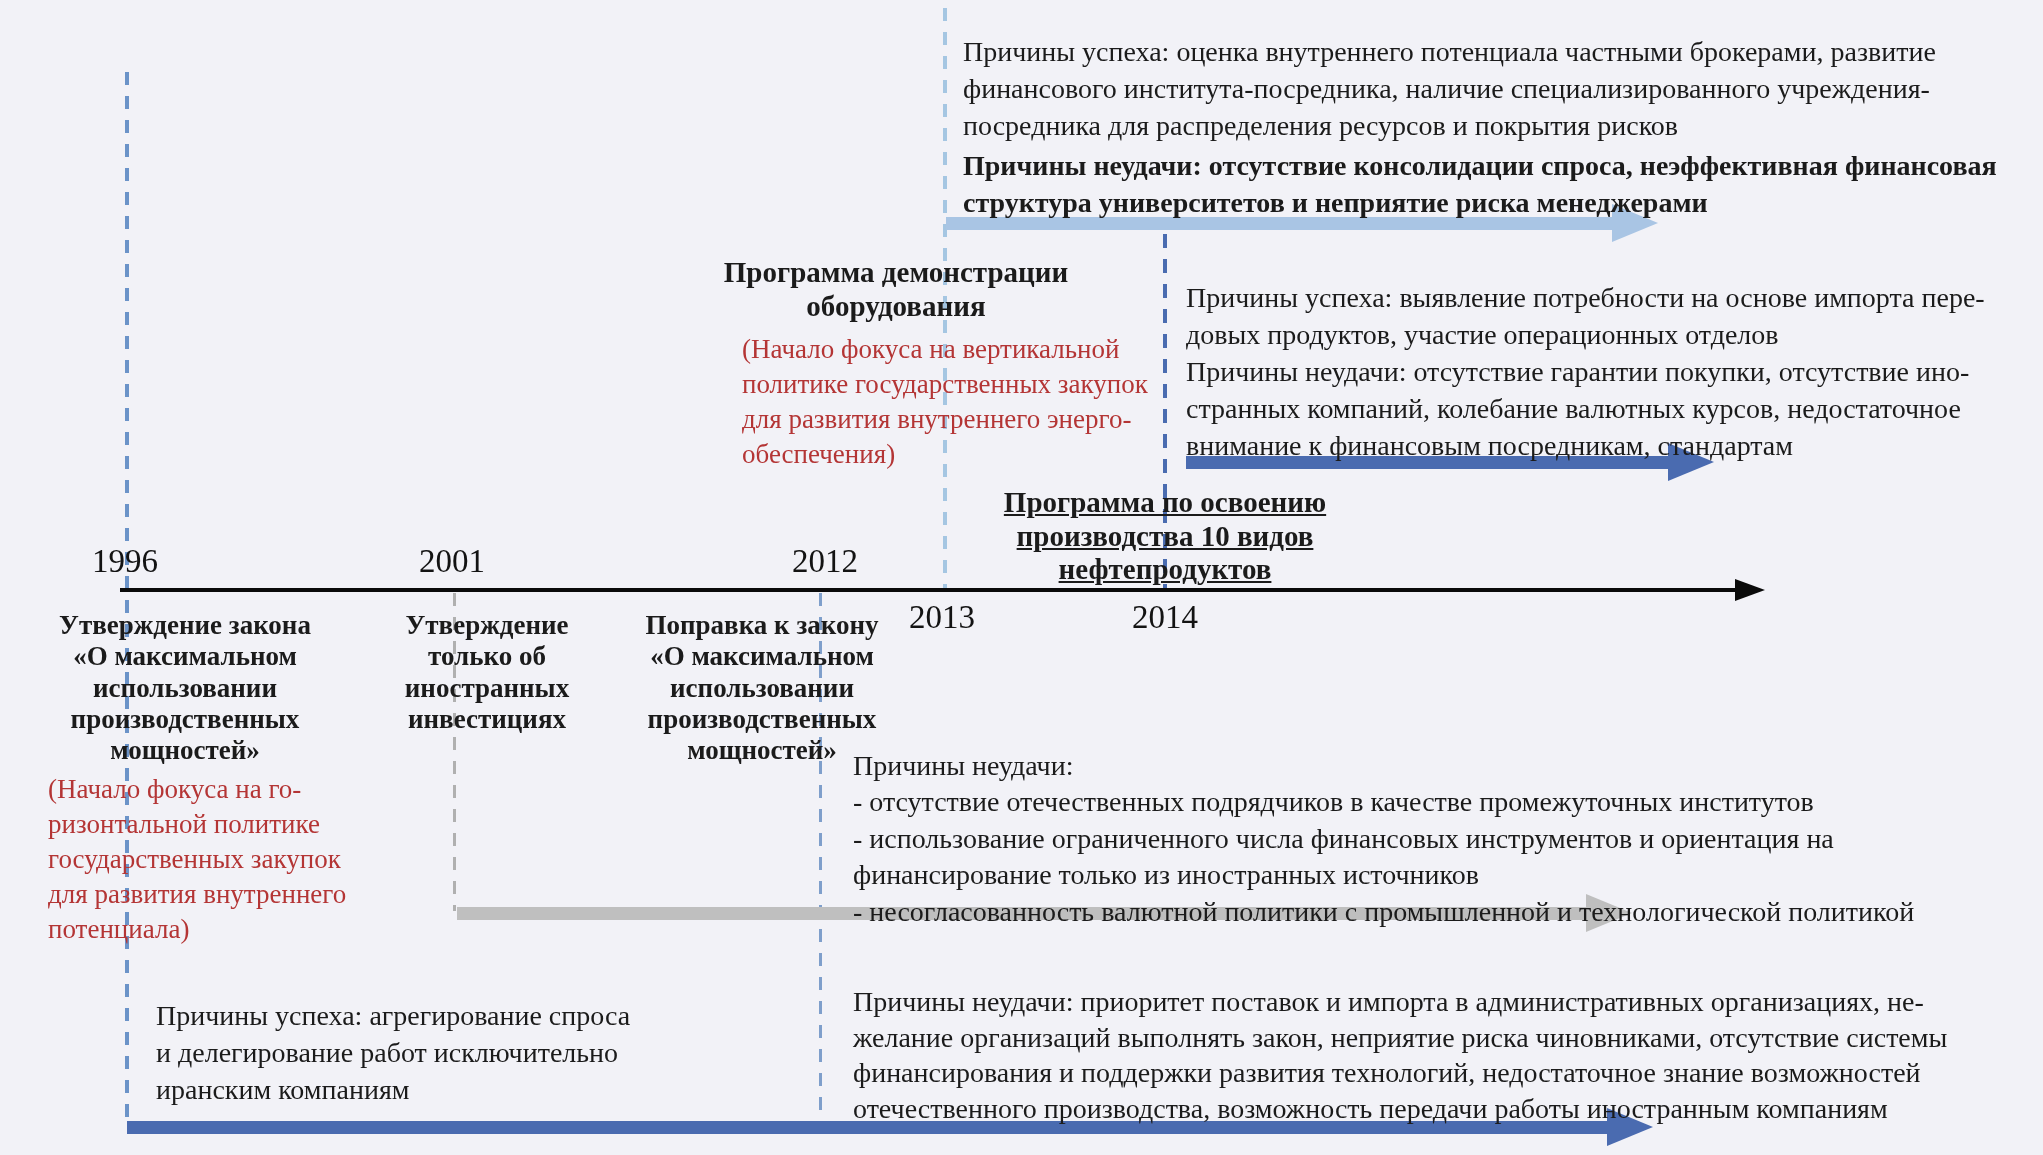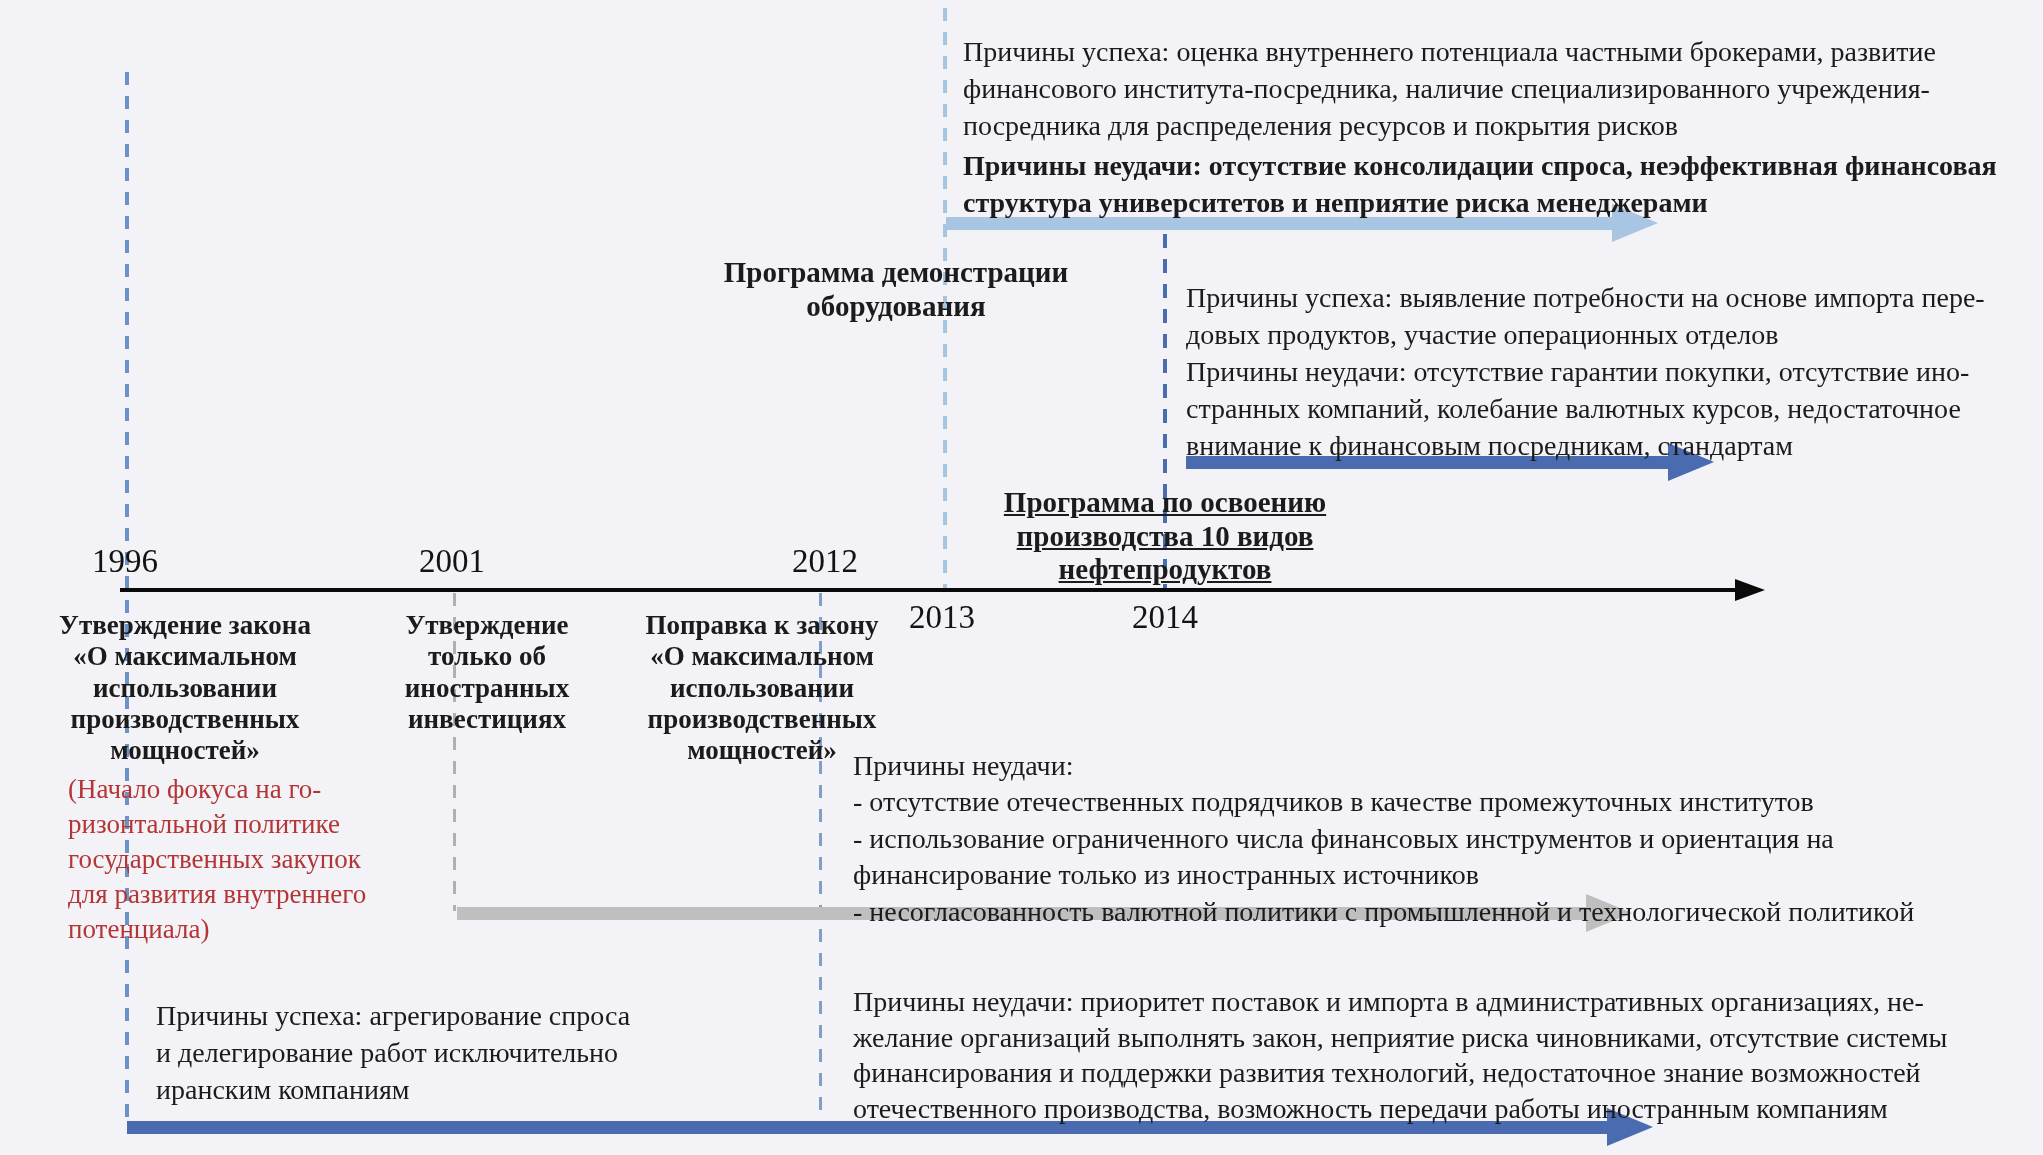--- a/index.html
+++ b/index.html
@@ -47,21 +47,21 @@
   .b-trf { left:963px;  top:148px; width:1060px;font-weight:bold; }
   .b-pdt { left:685px;  top:256px; width:422px; font-size:29px; line-height:1.16; }
   .b-pdn { left:742px;  top:332px; width:460px; font-size:27px; line-height:1.3; }
   .b-mrs { left:1186px; top:280px; width:850px; }
   .b-mrf { left:1186px; top:354px; width:850px; }
   .b-pot { left:955px;  top:486px; width:420px; font-size:29px; line-height:1.16;text-decoration:underline; }
   .law   { width:320px; top:610px; font-size:27px; line-height:1.16; }
   .b-l96 { left:25px; }
   .b-l01 { left:327px; }
   .b-l12 { left:602px; }
-  .b-l96n{ left:48px;  top:772px; width:420px; font-size:27px; line-height:1.3;margin-left:20px; }
+  .b-l96n{ left:48px;  top:772px; width:420px; font-size:27px; line-height:1.3; }
   .b-mfl { left:853px; top:748px; width:1180px; line-height:1.3; }
   .b-bls { left:156px; top:998px; width:560px; }
   .b-brf { left:853px; top:984px; width:1180px; line-height:1.27; }
 </style>
 </head>
 <body>
 
 <div id="canvas">
 
   <div class="vdash d1996"></div>
@@ -98,20 +98,24 @@
   <div class="year y2014">2014</div>
 
   <div class="txt b-trs">Причины успеха: оценка внутреннего потенциала частными брокерами, развитие
 финансового института-посредника, наличие специализированного учреждения-
 посредника для распределения ресурсов и покрытия рисков</div>
   <div class="txt b-trf">Причины неудачи: отсутствие консолидации спроса, неэффективная финансовая
 структура университетов и неприятие риска менеджерами</div>
 
   <div class="txt bold b-pdt">Программа демонстрации
 оборудования</div>
+  <div class="txt red b-pdn">(Начало фокуса на вертикальной
+политике государственных закупок
+для развития внутреннего энерго-
+обеспечения)</div>
 
   <div class="txt b-mrs">Причины успеха: выявление потребности на основе импорта пере-
 довых продуктов, участие операционных отделов</div>
   <div class="txt b-mrf">Причины неудачи: отсутствие гарантии покупки, отсутствие ино-
 странных компаний, колебание валютных курсов, недостаточное
 внимание к финансовым посредникам, стандартам</div>
 
   <div class="txt bold b-pot">Программа по освоению
 производства 10 видов
 нефтепродуктов</div>

